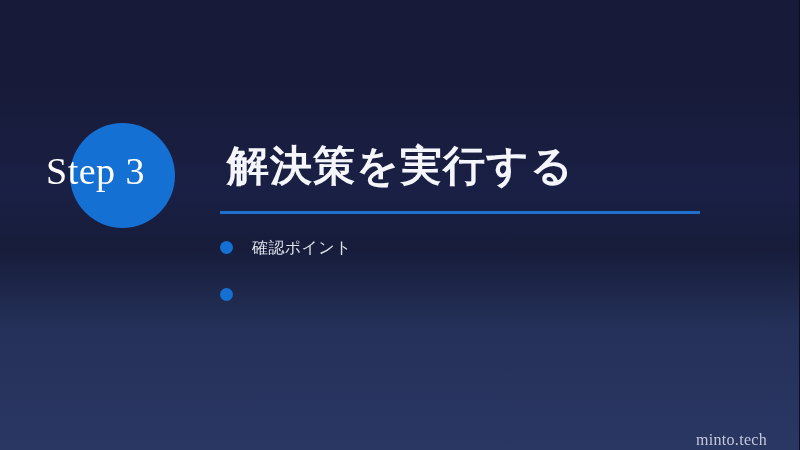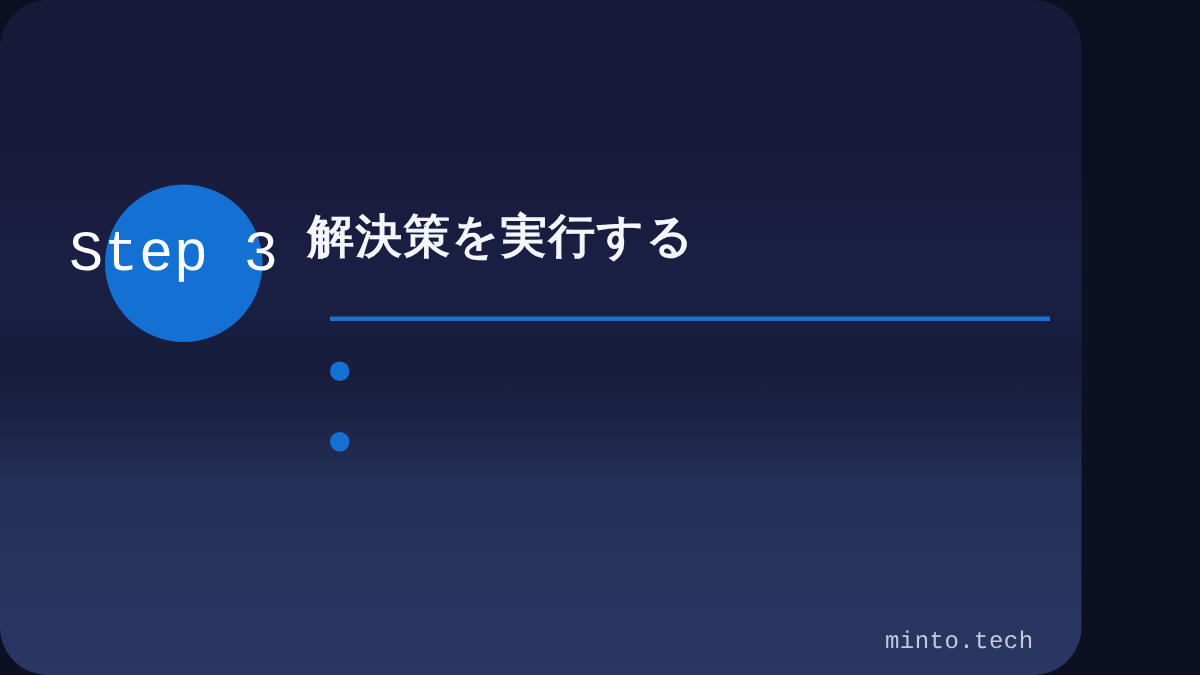--- a/index.html
+++ b/index.html
@@ -3,32 +3,31 @@
 <meta charset="utf-8">
 <title>Step 3 Slide</title>
 <style>
   html, body {
     margin: 0;
     padding: 0;
     background: #0d0f22;
   }
   #slide {
     position: relative;
-    width: 721px;
+    width: 799px;
     height: 450px;
     overflow: hidden;
-    font-family: Liberation Mono, monospace;
+    font-family: Liberation Serif, serif;
     background: linear-gradient(180deg,
                 #171a38 0%,
                 #171a38 18%,
                 #1a2045 42%,
                 #20295180 55%,
                 #243058 72%,
                 #2a3763 100%);
-    border-radius: 32px;
     -webkit-font-smoothing: antialiased;
   }
   
   #step-circle {
     position: absolute;
     left: 70px;
     top: 123px;
     width: 105px;
     height: 105px;
     border-radius: 50%;
@@ -42,23 +41,23 @@
     font-size: 38px;
     line-height: 1;
     font-weight: 500;
     letter-spacing: 0.5px;
     color: #ffffff;
     white-space: nowrap;
   }
   
   #slide-title {
     position: absolute;
-    left: 205px;
+    left: 227px;
     top: 145px;
-    font-size: 31px;
+    font-size: 42px;
     line-height: 1;
     font-weight: 600;
     letter-spacing: 1px;
     color: #f4f6fb;
     white-space: nowrap;
   }
   
   #title-rule {
     position: absolute;
     left: 220px;
@@ -96,21 +95,21 @@
     line-height: 19px;
     font-weight: 400;
     letter-spacing: 0.4px;
     color: #dfe3ee;
     white-space: nowrap;
   }
   
   #footer-brand {
     position: absolute;
     right: 32px;
-    bottom: 14px;
+    bottom: 2px;
     font-size: 16px;
     line-height: 1;
     font-weight: 400;
     letter-spacing: 0.3px;
     color: #c3c9da;
     white-space: nowrap;
   }
 </style>
 </head>
 <body>
@@ -121,20 +120,21 @@
 
   <div id="step-label">Step 3</div>
 
   <div id="slide-title">解決策を実行する</div>
 
   <div id="title-rule"></div>
 
   <ul id="bullet-list">
     <li>
       <span class="bullet-dot"></span>
+      <span class="bullet-text">確認ポイント</span>
     </li>
     <li>
       <span class="bullet-dot"></span>
     </li>
   </ul>
 
   <div id="footer-brand">minto.tech</div>
 
 </div>
 

